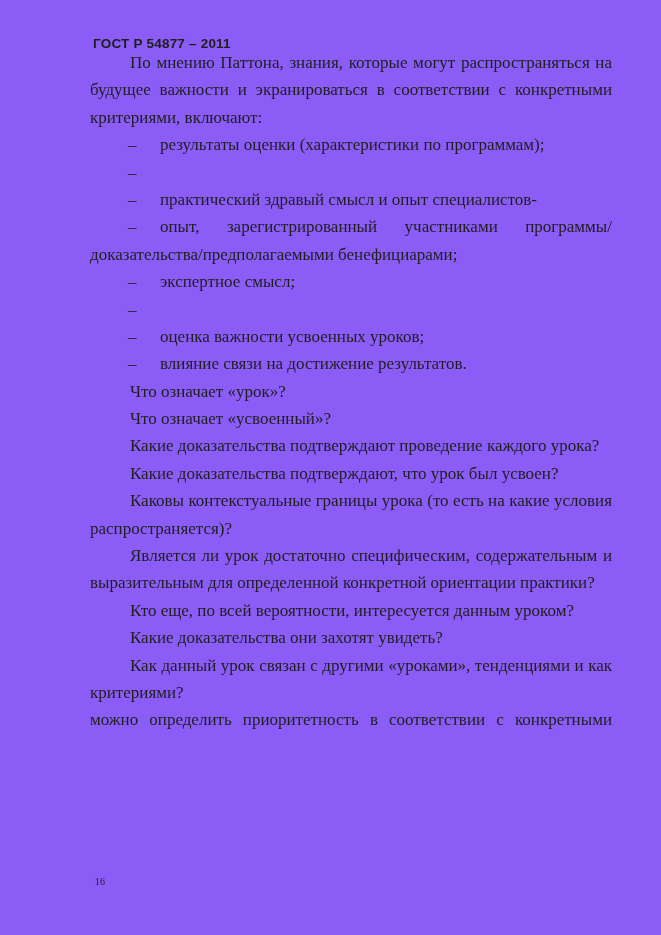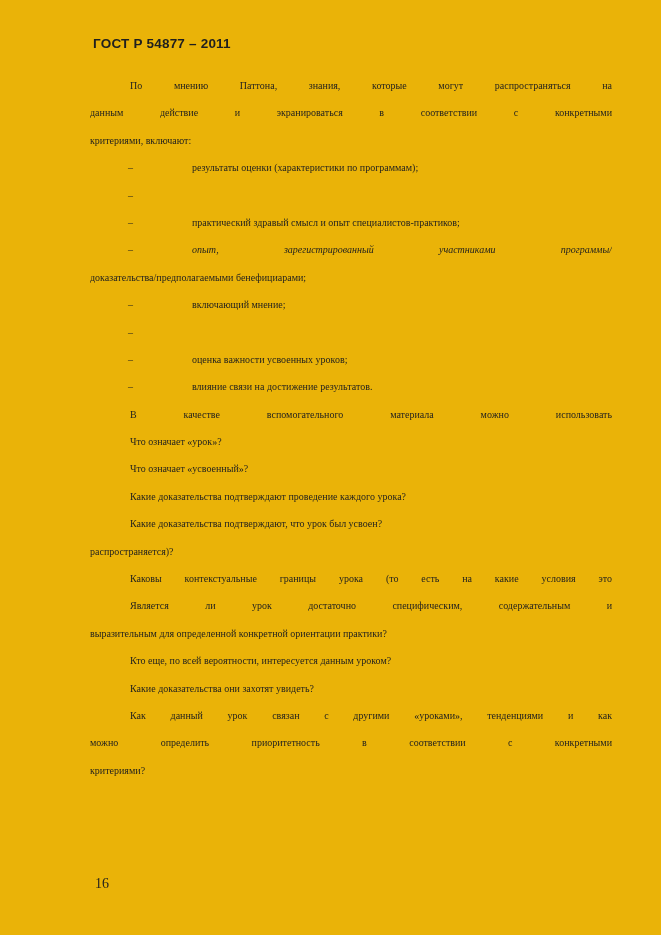--- a/index.html
+++ b/index.html
@@ -4,56 +4,56 @@
 <style>
   html, body { margin: 0; padding: 0; }
   body {
     width: 661px; height: 935px;
     background: #ffffff;
     position: relative;
     font-family: "Liberation Serif", "DejaVu Serif", serif;
     color: #1f1f1f;
     overflow: hidden;
   }
-  .page { position: absolute; inset: 0; background: #eab308; }
+  .page { position: absolute; inset: 0; background: #8b5cf6; }
   .header {
     position: absolute; left: 93px; top: 36px;
     font-family: "Liberation Sans", "DejaVu Sans", sans-serif;
     font-weight: bold; font-size: 13.5px; letter-spacing: 0.2px;
     white-space: nowrap;
   }
   .doc {
-    position: absolute; left: 90px; top: 72px; width: 522px;
-    font-size: 10px;
+    position: absolute; left: 90px; top: 49px; width: 522px;
+    font-size: 17px;
   }
   .ln {
     height: 27.4px; line-height: 27.4px;
     overflow: hidden; white-space: normal;
   }
   .ind { padding-left: 40px; }
   .j { text-align: justify; text-align-last: justify; }
   .bullet { display: flex; padding-left: 38px; }
   .dash { flex: 0 0 32px; }
-  .bt { flex: 1 1 auto; display: block; margin-left: 32px; }
-  .bt.j { text-align: justify; text-align-last: justify; font-style: italic; }
+  .bt { flex: 1 1 auto; display: block; }
+  .bt.j { text-align: justify; text-align-last: justify; }
   .pagenum {
     position: absolute; left: 95px; top: 876px;
-    font-size: 14px;
+    font-size: 10px;
   }
 </style>
 </head>
 <body>
 
 <div class="page">
 
   <div class="header">ГОСТ Р 54877 – 2011</div>
 
   <div class="doc">
     <div class="ln ind j">По мнению Паттона, знания, которые могут распространяться на</div>
-    <div class="ln j">данным действие и экранироваться в соответствии с конкретными</div>
+    <div class="ln j">будущее важности и экранироваться в соответствии с конкретными</div>
     <div class="ln">критериями, включают:</div>
 
     <div class="ln bullet">
       <span class="dash">–</span>
       <span class="bt">результаты оценки (характеристики по программам);</span>
     </div>
     <div class="ln bullet">
       <span class="dash">–</span>
     </div>
     <div class="ln bullet">
@@ -61,46 +61,45 @@
       <span class="bt">практический здравый смысл и опыт специалистов-практиков;</span>
     </div>
     <div class="ln bullet">
       <span class="dash">–</span>
       <span class="bt j">опыт, зарегистрированный участниками программы/</span>
     </div>
     <div class="ln">доказательства/предполагаемыми бенефициарами;</div>
 
     <div class="ln bullet">
       <span class="dash">–</span>
-      <span class="bt">включающий мнение;</span>
+      <span class="bt">экспертное смысл;</span>
     </div>
     <div class="ln bullet">
       <span class="dash">–</span>
     </div>
     <div class="ln bullet">
       <span class="dash">–</span>
       <span class="bt">оценка важности усвоенных уроков;</span>
     </div>
     <div class="ln bullet">
       <span class="dash">–</span>
       <span class="bt">влияние связи на достижение результатов.</span>
     </div>
 
-    <div class="ln ind j">В качестве вспомогательного материала можно использовать</div>
 
     <div class="ln ind">Что означает «урок»?</div>
     <div class="ln ind">Что означает «усвоенный»?</div>
     <div class="ln ind">Какие доказательства подтверждают проведение каждого урока?</div>
     <div class="ln ind">Какие доказательства подтверждают, что урок был усвоен?</div>
+    <div class="ln ind j">Каковы контекстуальные границы урока (то есть на какие условия это</div>
     <div class="ln">распространяется)?</div>
-    <div class="ln ind j">Каковы контекстуальные границы урока (то есть на какие условия это</div>
     <div class="ln ind j">Является ли урок достаточно специфическим, содержательным и</div>
     <div class="ln">выразительным для определенной конкретной ориентации практики?</div>
     <div class="ln ind">Кто еще, по всей вероятности, интересуется данным уроком?</div>
     <div class="ln ind">Какие доказательства они захотят увидеть?</div>
     <div class="ln ind j">Как данный урок связан с другими «уроками», тенденциями и как</div>
+    <div class="ln">критериями?</div>
     <div class="ln j">можно определить приоритетность в соответствии с конкретными</div>
-    <div class="ln">критериями?</div>
   </div>
 
   <div class="pagenum">16</div>
 
 </div>
 
 </body></html>

